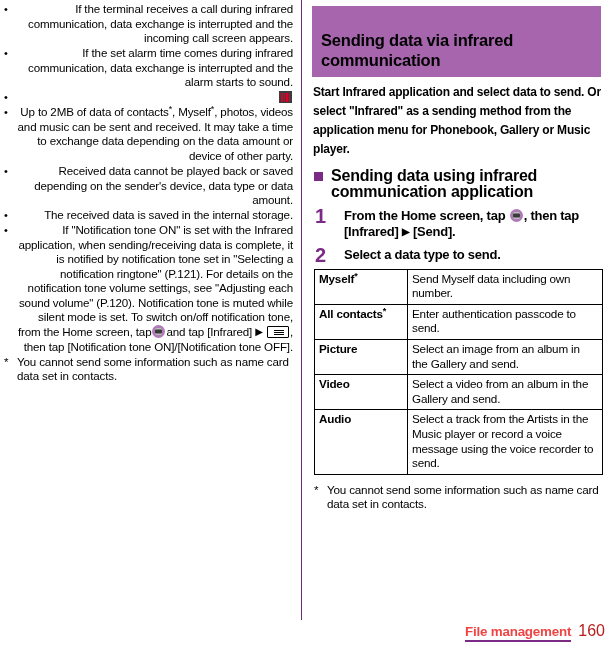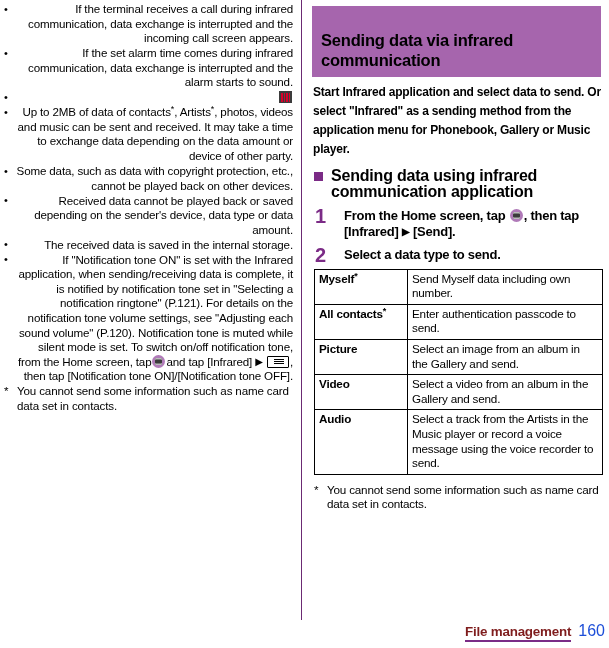--- a/index.html
+++ b/index.html
@@ -271,47 +271,46 @@
   
   .footer {
     position: absolute;
     right: 4px;
     bottom: 6px;
     display: flex;
     align-items: baseline;
     gap: 7px;
   }
   .footer .chapter {
-    color: #7f1d1d;
+    color: #ef4444;
     font-weight: bold;
     font-size: 13.4px;
     letter-spacing: -0.2px;
     border-bottom: 2px solid #7b2b86;
     padding-bottom: 1px;
   }
   .footer .pageno {
-    color: #1d4ed8;
+    color: #b91c1c;
     font-size: 16px;
     letter-spacing: 0px;
   }
 </style>
 </head>
 <body>
 
 <div class="page">
 
   <div class="col-divider"></div>
 
   <div class="col-left">
     <ul class="bullets">
       <li><span>If the terminal receives a call during infrared communication, data exchange is interrupted and the incoming call screen appears.</span></li>
       <li><span>If the set alarm time comes during infrared communication, data exchange is interrupted and the alarm starts to sound.</span></li>
       <li><span class="ic-infrared"></span></li>
-      <li><span>Up to 2MB of data of contacts</span><sup class="ast">*</sup><span>, Artists</span><sup class="ast">*</sup><span>, photos, videos and music can be sent and received. It may take a time to exchange data depending on the data amount or device of other party.</span></li>
-      <li><span>Some data, such as data with copyright protection, etc., cannot be played back on other devices.</span></li>
+      <li><span>Up to 2MB of data of contacts</span><sup class="ast">*</sup><span>, Myself</span><sup class="ast">*</sup><span>, photos, videos and music can be sent and received. It may take a time to exchange data depending on the data amount or device of other party.</span></li>
       <li><span>Received data cannot be played back or saved depending on the sender's device, data type or data amount.</span></li>
       <li><span>The received data is saved in the internal storage.</span></li>
       <li><span>If "Notification tone ON" is set with the Infrared application, when sending/receiving data is complete, it is notified by notification tone set in "Selecting a notification ringtone" (P.121). For details on the notification tone volume settings, see "Adjusting each sound volume" (P.120). Notification tone is muted while silent mode is set. To switch on/off notification tone, from the Home screen, tap</span><span class="ic-launcher"></span><span>and tap [Infrared]</span> <span class="tri">▶</span> <span class="ic-menukey"></span><span>, then tap [Notification tone ON]/[Notification tone OFF].</span></li>
     </ul>
 
     <div class="footnote">
       <span class="star">*</span>
       <span>You cannot send some information such as name card data set in contacts.</span>
     </div>
   </div>

